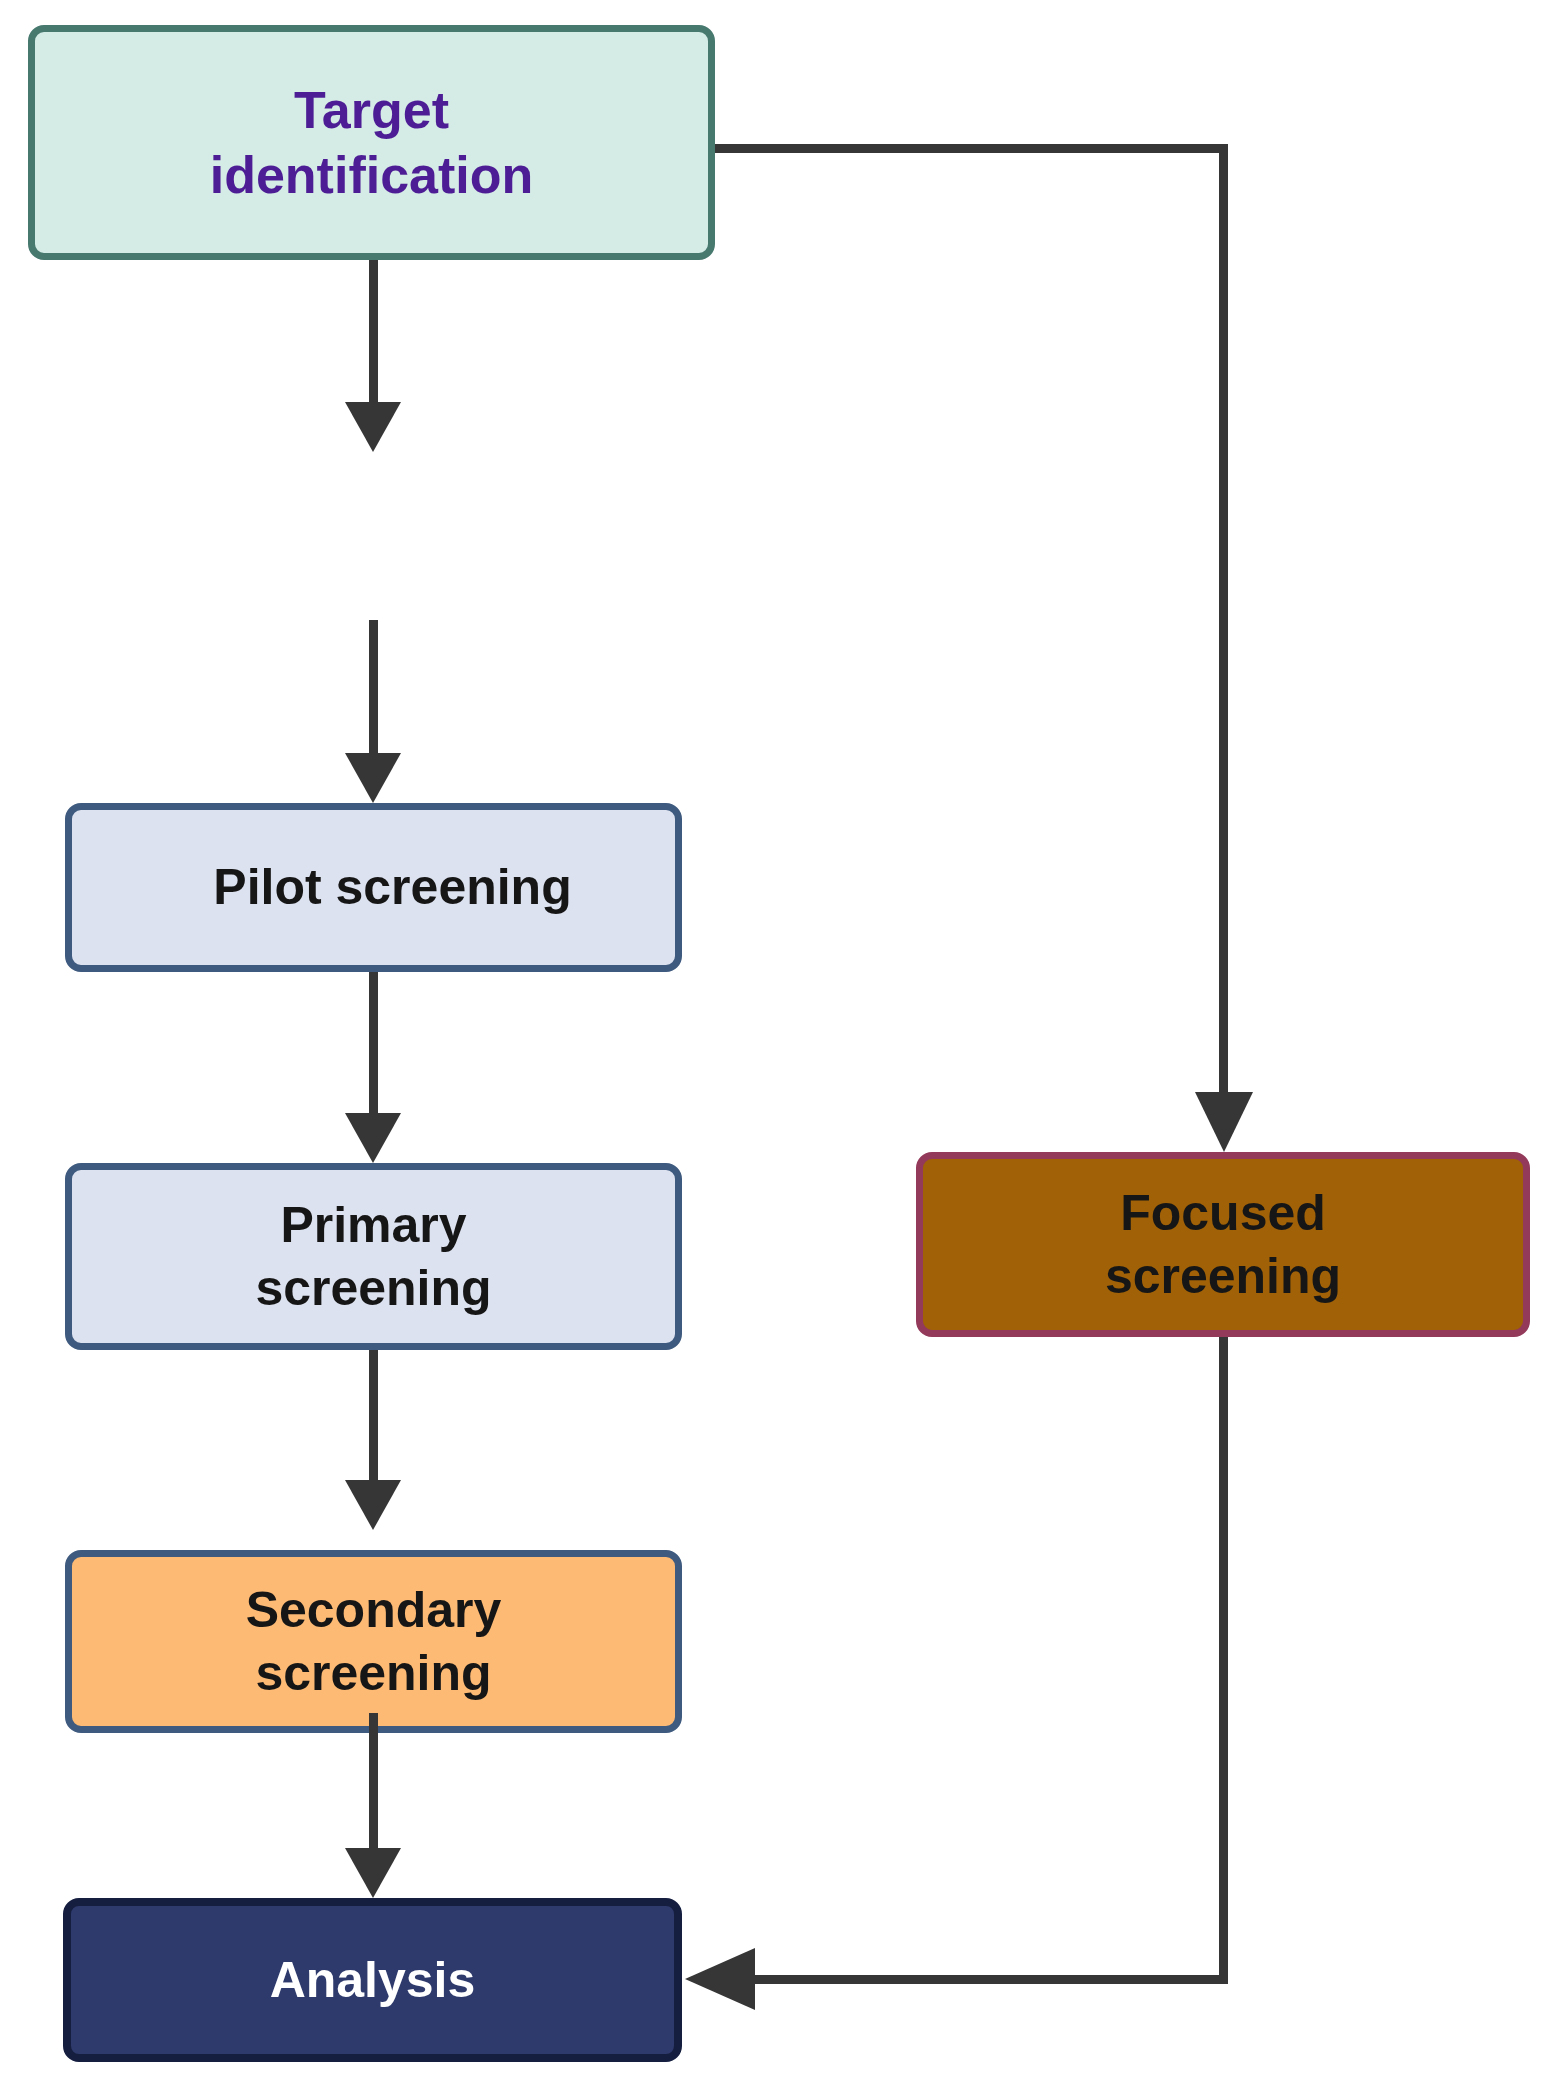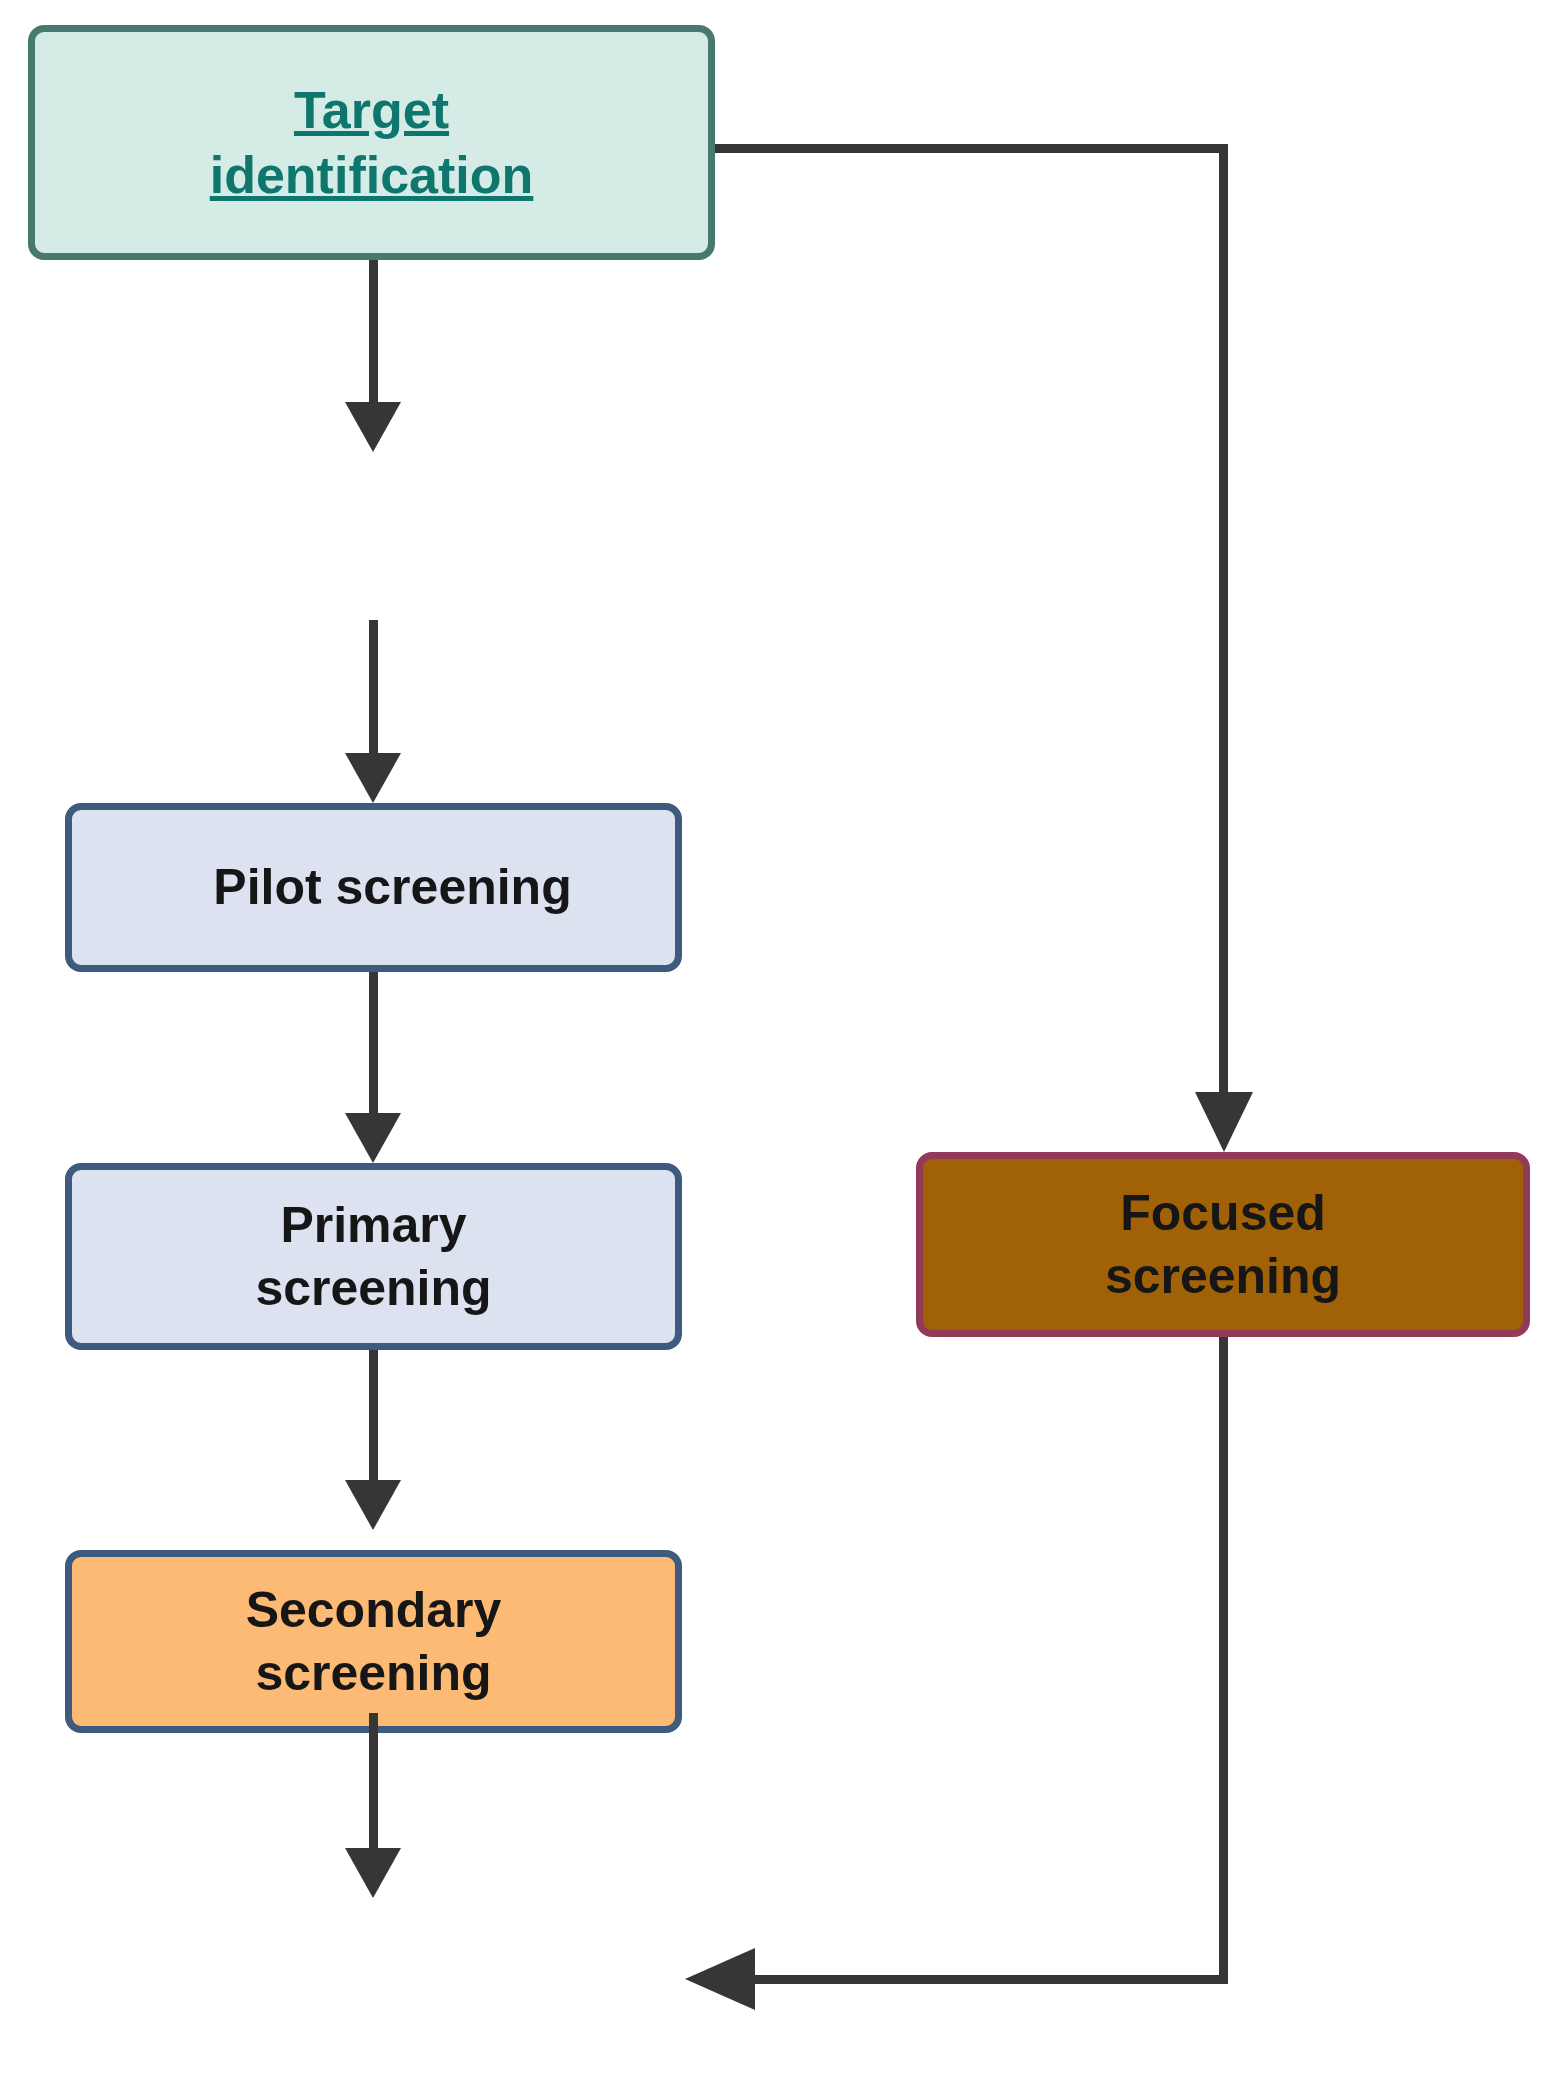--- a/index.html
+++ b/index.html
@@ -69,37 +69,40 @@
     border-bottom: 31px solid transparent;
     border-right: 70px solid #363636;
   }
   #h-analysis { left: 685px; top: 1948px; }
 </style>
 </head>
 <body>
 
 <div class="canvas">
 
-  <div class="node" id="n-target" style="background: rgb(213, 235, 229); border-color: rgb(71, 121, 111); color: #0f766e; text-decoration: underline;">
+  <div class="node" id="n-target" style="background: rgb(213, 235, 229); border-color: rgb(71, 121, 111); color: #4c1d95;">
     <span>Target<br>identification</span>
   </div>
 
 
   <div class="node" id="n-pilot" style="background: rgb(221, 226, 240); border-color: rgb(62, 90, 126); color: rgb(22, 22, 22); padding-left: 38px;">
     <span>Pilot screening</span>
   </div>
 
   <div class="node" id="n-primary" style="background: rgb(221, 226, 240); border-color: rgb(62, 90, 126); color: rgb(22, 22, 22);">
     <span>Primary<br>screening</span>
   </div>
 
   <div class="node" id="n-secondary" style="background: #fdba74; border-color: rgb(62, 90, 126); color: rgb(22, 22, 22); margin-top: 20px;">
     <span>Secondary<br>screening</span>
   </div>
 
+  <div class="node" id="n-analysis" style="background: rgb(46, 58, 108); border-color: rgb(22, 30, 64); color: rgb(255, 255, 255);">
+    <span>Analysis</span>
+  </div>
 
   <div class="node" id="n-focused" style="background: #a16207; border-color: rgb(147, 57, 90); color: rgb(22, 22, 22);">
     <span>Focused<br>screening</span>
   </div>
 
   <div class="line" id="l-ta" style="background: rgb(54, 54, 54);"></div>
   <div class="head-down" id="h-ta" style="border-top-color: rgb(54, 54, 54);"></div>
 
   <div class="line" id="l-ap" style="background: rgb(54, 54, 54);"></div>
   <div class="head-down" id="h-ap" style="border-top-color: rgb(54, 54, 54);"></div>

